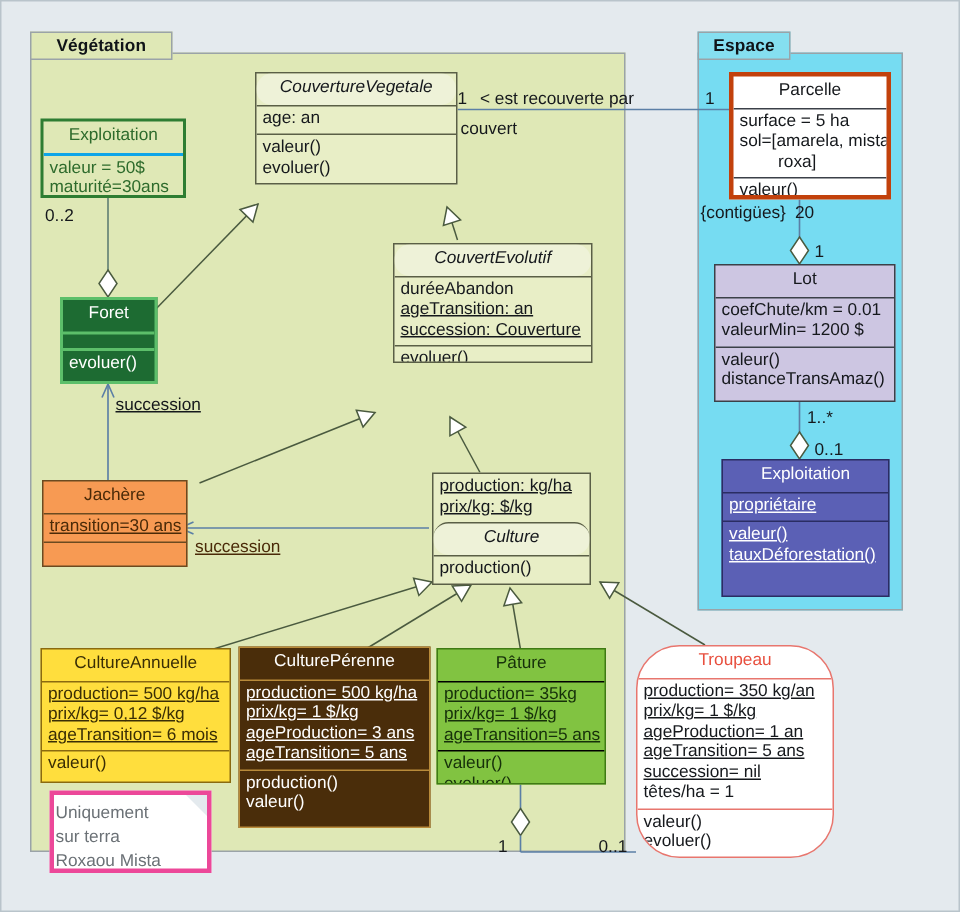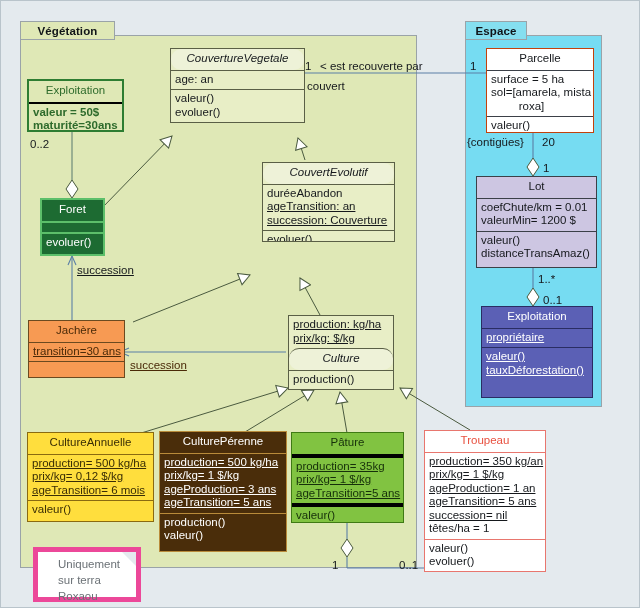--- a/index.html
+++ b/index.html
@@ -70,61 +70,60 @@
   }
   .cls .name.ital { font-style: italic; border-radius: 10px; }
   .cls .attr, .cls .op { display: block; white-space: nowrap; }
   .u { text-decoration: underline; }
 
   
   .v-light { background: #e8eec6; }
   .v-lightname { background: #eef2d8; }
 
   .v-arbre { background: #dfe8b6; border: 2px solid #2e7d32; color: #2e6b2c; }
-  .v-arbre .sec + .sec { border-top: 2px solid #000000; font-weight: bold; }
+  .v-arbre .sec + .sec { border-top: 2px solid #0ea5e9; }
 
   .v-foret { background: #1d6b32; border: 2px solid #5cbf6a; color: #ffffff; }
   .v-foret .sec + .sec { border-top: 2px solid #5cbf6a; }
 
   .v-jachere { background: #f79a53; border: 1px solid #6b4a20; color: #4a2a08; }
   .v-jachere .sec + .sec { border-top: 1px solid #6b4a20; }
 
   .v-annuelle { background: #ffde3d; border: 1px solid #8a6a10; color: #3a2e05; }
   .v-annuelle .sec + .sec { border-top: 1px solid #8a6a10; }
 
   .v-perenne { background: #4a2d0a; border: 1px solid #b98b3a; color: #ffffff; }
   .v-perenne .sec + .sec { border-top: 1px solid #b98b3a; }
 
   .v-pature { background: #81c341; border: 1px solid #3f7a14; color: #16300a; }
-  .v-pature .sec + .sec { border-top: 4px solid #000000; }
+  .v-pature .sec + .sec { border-top: 1px solid #000000; }
 
   .v-troupeau { background: #ffffff; border: 1px solid #e8766e; color: #15181c; }
   .v-troupeau .sec + .sec { border-top: 1px solid #e8766e; }
   .v-troupeau .name { color: #e8503f; }
 
-  .v-parcelle { background: #ffffff; border: 1px solid #c2410c; }
+  .v-parcelle { background: #ffffff; border: 3px solid #c2410c; }
   .v-parcelle .sec + .sec { border-top: 1px solid #3b4048; }
 
   .v-lot { background: #cdc6e2; border: 1px solid #3b4048; }
   .v-lot .sec + .sec { border-top: 1px solid #3b4048; }
 
   .v-exploitation { background: #5b60b5; border: 1px solid #2a2d63; color: #ffffff; }
   .v-exploitation .sec + .sec { border-top: 1px solid #2a2d63; text-decoration: underline; }
 
   
   .note {
     position: absolute;
     box-sizing: border-box;
     background: #ffffff;
-    border: 5px solid #ec4899;
+    border: 3px solid #ec4899;
     font-size: 11.5px;
     line-height: 16px;
     color: #6b7176;
-    padding: 4px 20px;
-    margin-top: 20px;
+    padding: 4px 1px;
   }
   .note .fold {
     position: absolute;
     top: 0; right: 0;
     width: 0; height: 0;
     border-left: 14px solid transparent;
     border-top: 14px solid #e4eaee;
   }
 
   
@@ -299,21 +298,21 @@
       <span class="attr u">production= 35kg</span>
       <span class="attr u">prix/kg= 1 $/kg</span>
       <span class="attr u">ageTransition=5 ans</span>
     </div>
     <div class="sec">
       <span class="op">valeur()</span>
       <span class="op">evoluer()</span>
     </div>
   </div>
 
-  <div class="cls v-troupeau" style="left:424px; top:430px; width:122px; height:142px;">
+  <div class="cls v-troupeau" style="left:424px; top:430px; width:132px; height:142px;border-radius:29px;">
     <div class="sec name">Troupeau</div>
     <div class="sec">
       <span class="attr u">production= 350 kg/an</span>
       <span class="attr u">prix/kg= 1 $/kg</span>
       <span class="attr u">ageProduction= 1 an</span>
       <span class="attr u">ageTransition= 5 ans</span>
       <span class="attr u">succession= nil</span>
       <span class="attr">têtes/ha = 1</span>
     </div>
     <div class="sec">
@@ -369,21 +368,21 @@
   <div class="lbl ul" style="left:77px; top:264px;">succession</div>
 
   <div class="lbl ul brown" style="left:130px; top:359px;">succession</div>
 
   <div class="lbl" style="left:305px; top:60px;">1</div>
   <div class="lbl" style="left:320px; top:60px;">&lt; est recouverte par</div>
   <div class="lbl" style="left:307px; top:80px;">couvert</div>
   <div class="lbl" style="left:470px; top:60px;">1</div>
 
   <div class="lbl" style="left:467px; top:136px;">{contigües}</div>
-  <div class="lbl" style="left:530px; top:136px;margin-left:12px;">20</div>
+  <div class="lbl" style="left:530px; top:136px;">20</div>
 
   <div class="lbl" style="left:543px; top:162px;">1</div>
   <div class="lbl" style="left:538px; top:273px;">1..*</div>
   <div class="lbl" style="left:543px; top:294px;">0..1</div>
 
   <div class="lbl" style="left:332px; top:559px;">1</div>
   <div class="lbl" style="left:399px; top:559px;">0..1</div>
 
 </div>
 

